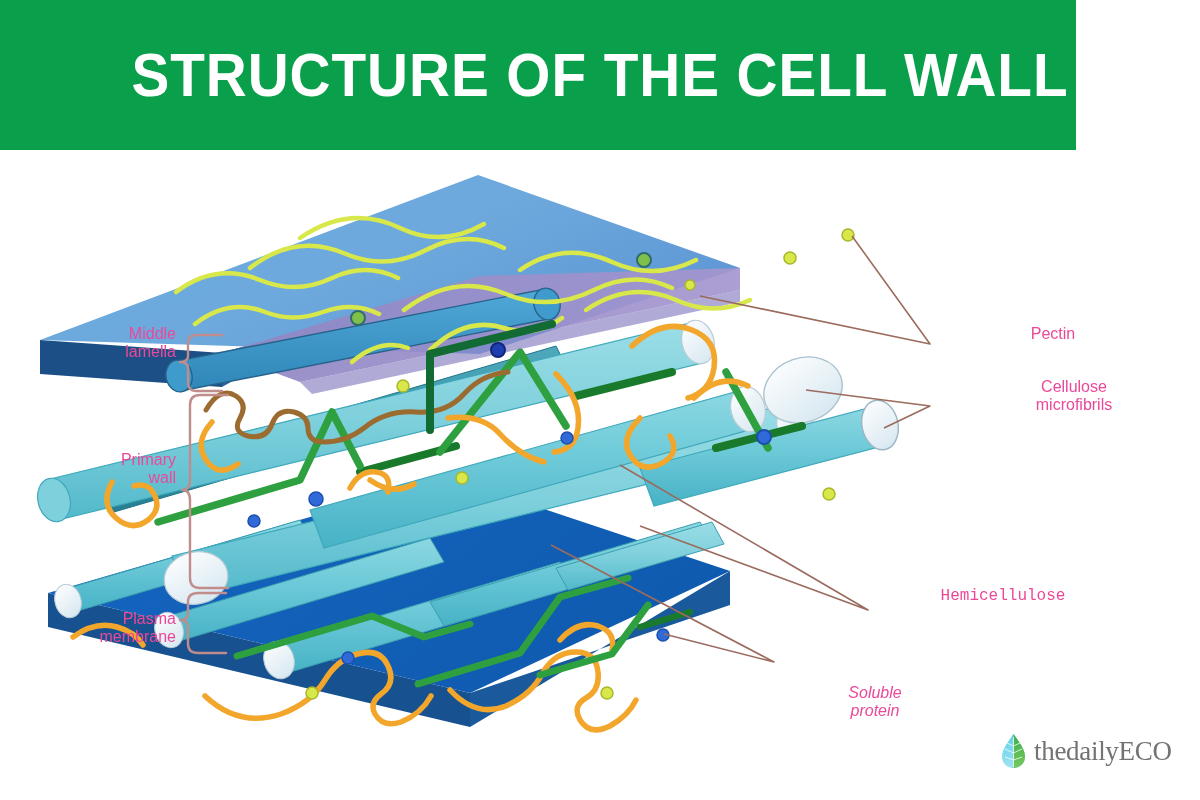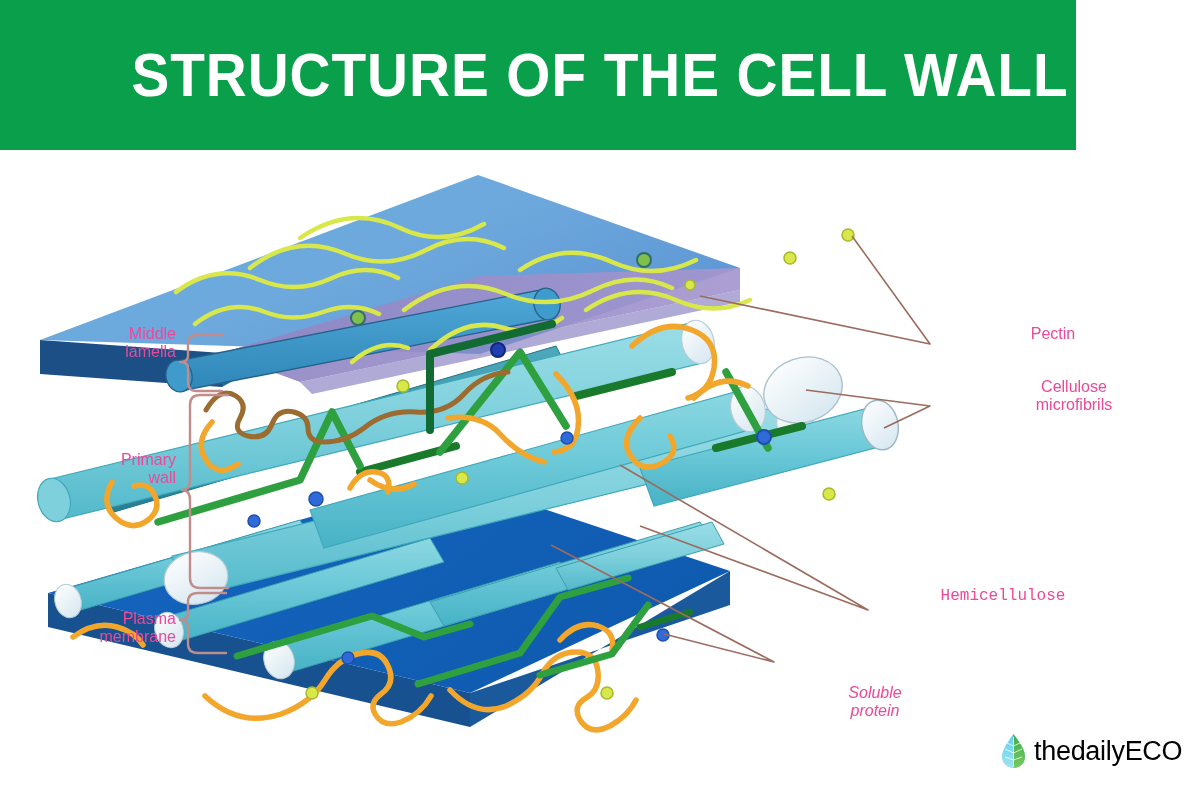--- a/index.html
+++ b/index.html
@@ -48,22 +48,22 @@
 
   #lab-pectin{left:938px;top:325px;width:230px;}
   #lab-cellulose{left:938px;top:378px;width:240px;margin-left:16px;}
   #lab-hemicellulose{left:873px;top:588px;width:260px;font-family:Liberation Mono, monospace;}
   #lab-soluble-protein{left:775px;top:684px;width:200px;font-style:italic;}
 
   
   .logo{position:absolute;left:1000px;top:733px;display:flex;align-items:center;gap:7px;}
   .logo-mark{width:27px;height:36px;display:block;}
   .logo-text{
-    font-family:Liberation Sans, sans-serif;
-    font-size:27px;color:#000000;letter-spacing:-0.3px;
+    font-family:Liberation Serif, serif;
+    font-size:27px;color:#737373;letter-spacing:-0.3px;
   }
 </style>
 </head>
 <body>
 
 <div id="stage">
 
   <div class="header">
     <div class="header-title">STRUCTURE OF THE CELL WALL</div>
   </div>

